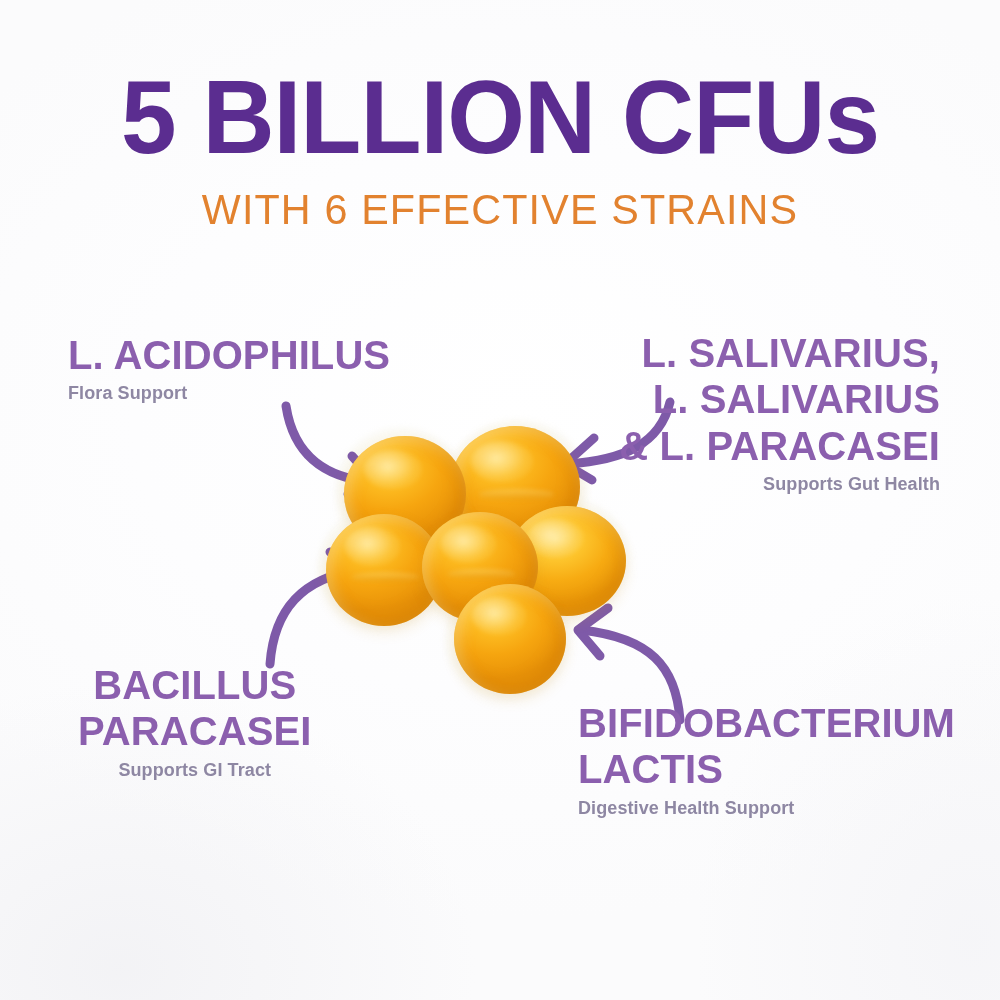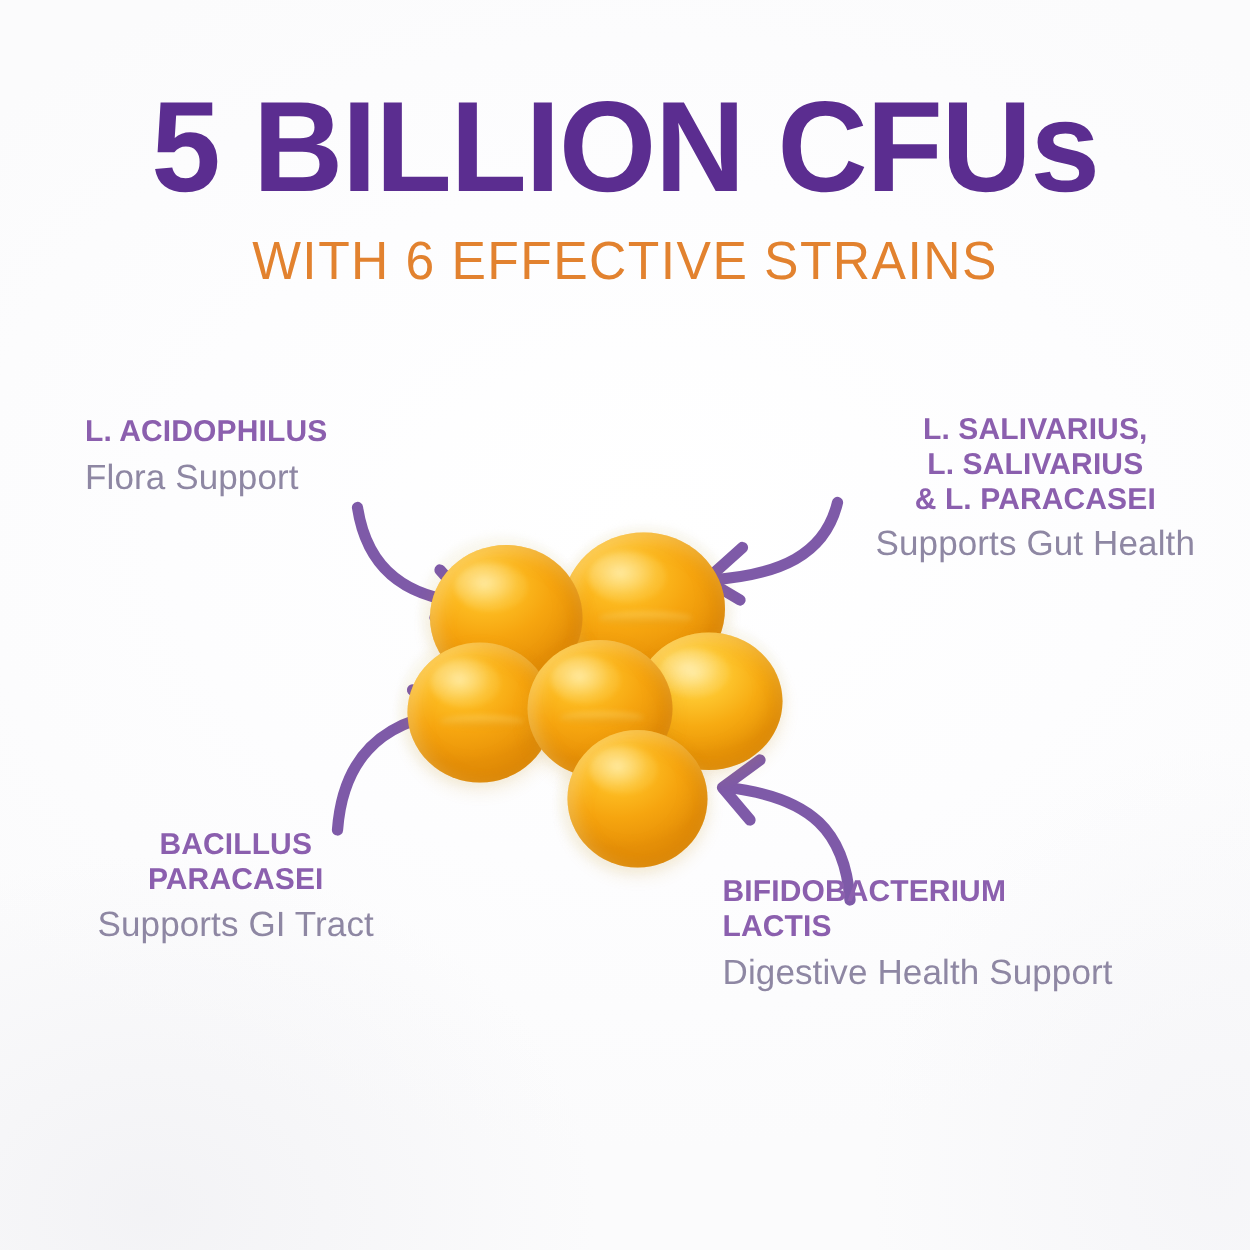--- a/index.html
+++ b/index.html
@@ -58,39 +58,39 @@
     transform:scaleX(0.96);
     transform-origin:center;
     white-space:nowrap;
   }
 
   
   .label-block { position:absolute; }
   .label-title {
     font-family:"Liberation Sans", sans-serif;
     font-weight:bold;
-    font-size:24px;
+    font-size:40px;
     line-height:1.16;
     letter-spacing:0.1px;
     color:#8b5fae;
     white-space:nowrap;
   }
   .label-sub {
     font-family:"Liberation Sans", sans-serif;
-    font-weight:normal;
-    font-size:28px;
+    font-weight:bold;
+    font-size:18px;
     line-height:1.2;
     letter-spacing:0.1px;
     color:#8e87a3;
     margin-top:5px;
     white-space:nowrap;
   }
 
   #label-acidophilus { top:332px; left:68px; text-align:left; }
-  #label-salivarius  { top:330px; right:44px; text-align:center; }
+  #label-salivarius  { top:330px; right:60px; text-align:right; }
   #label-bacillus    { top:662px; left:78px; text-align:center; }
   #label-bifido      { top:700px; left:552px; text-align:left;margin-left:26px; }
 
   
   .arrow-svg { position:absolute; overflow:visible; pointer-events:none; }
   .arrow-path {
     fill:none;
     stroke:#7e5aa8;
     stroke-width:9;
     stroke-linecap:round;

